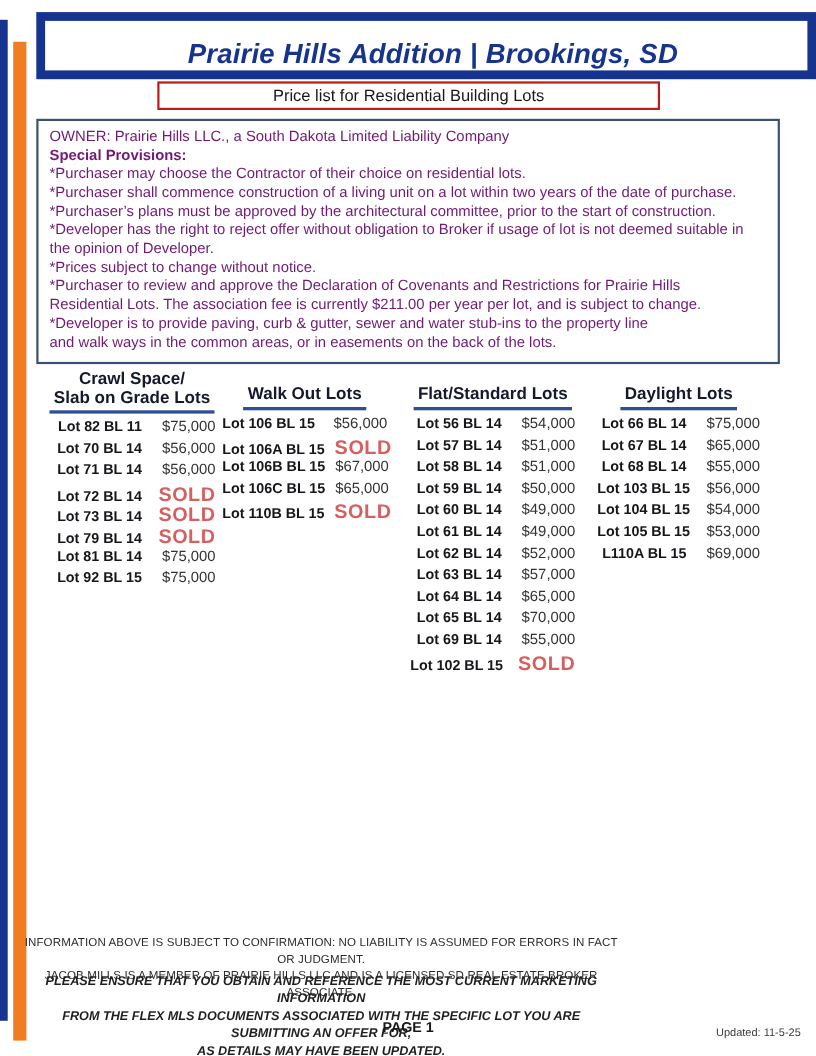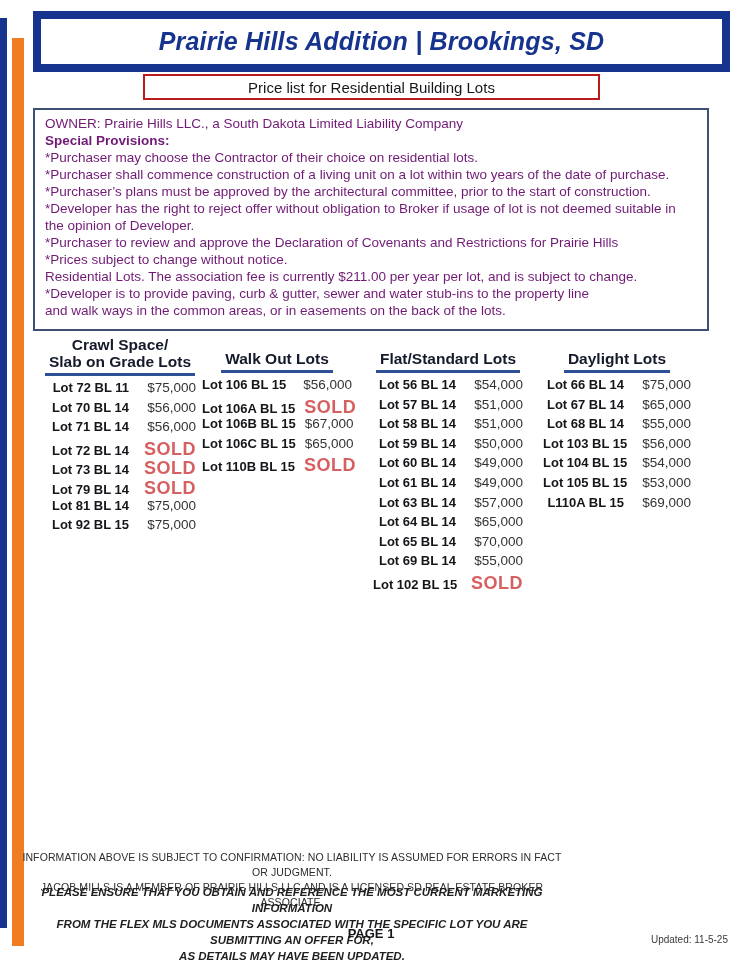--- a/index.html
+++ b/index.html
@@ -9,21 +9,21 @@
   }
   
   .bar { position:absolute; }
   .bar-navy   { left:0;  top:18px; width:7px;  height:910px; background:var(--navy); }
   .bar-orange { left:12px; top:38px; width:12px; height:908px; background:var(--orange); }
 
   
   .header-box {
     position:absolute; left:33px; top:11px; width:681px; height:45px;
     border:8px solid var(--navy); background:#fff;
-    display:flex; align-items:center; justify-content:center;
+    display:flex; align-items:flex-end; justify-content:center;padding-left:12px;
   }
   .title {
     margin:0; font-size:25px; font-weight:bold; font-style:italic;
     color:var(--navy); letter-spacing:0.2px; white-space:nowrap;
   }
   .subtitle-box {
     position:absolute; left:143px; top:74px; width:453px; height:22px;
     border:2px solid #b91c1c; background:#fff;
     display:flex; align-items:center; justify-content:center;
   }
@@ -97,38 +97,38 @@
     <span>Price list for Residential Building Lots</span>
   </div>
 
   <div class="provisions-box" id="provisions">
       <div class="prov-line">OWNER: Prairie Hills LLC., a South Dakota Limited Liability Company</div>
       <div class="prov-line bold">Special Provisions:</div>
       <div class="prov-line">*Purchaser may choose the Contractor of their choice on residential lots.</div>
       <div class="prov-line">*Purchaser shall commence construction of a living unit on a lot within two years of the date of purchase.</div>
       <div class="prov-line">*Purchaser’s plans must be approved by the architectural committee, prior to the start of construction.</div>
       <div class="prov-line">*Developer has the right to reject offer without obligation to Broker if usage of lot is not deemed suitable  in the opinion of Developer.</div>
+      <div class="prov-line">*Prices subject to change without notice.</div>
       <div class="prov-line">*Purchaser to review and approve the Declaration of Covenants and Restrictions for Prairie Hills</div>
-      <div class="prov-line">*Prices subject to change without notice.</div>
       <div class="prov-line">Residential Lots. The association fee is currently $211.00 per year per lot, and is subject to change.</div>
       <div class="prov-line">*Developer is to provide paving, curb &amp; gutter, sewer and water stub-ins to the property line</div>
       <div class="prov-line">and walk ways in the common areas, or in easements on the back of the lots.</div>
     </div>
 
   <div class="lots" id="lots">
       <div class="lot-group">
         <div class="group-header">
           <div class="hdr-inner">
             <div>Crawl Space/</div>
             <div>Slab on Grade Lots</div>
           </div>
         </div>
         <div class="group-rows">
           <div class="lot-row">
-            <span class="lot-name">Lot 72 BL 11</span>
+            <span class="lot-name">Lot 82 BL 11</span>
             <span class="lot-price">$75,000</span>
           </div>
           <div class="lot-row">
             <span class="lot-name">Lot 70 BL 14</span>
             <span class="lot-price">$56,000</span>
           </div>
           <div class="lot-row">
             <span class="lot-name">Lot 71 BL 14</span>
             <span class="lot-price">$56,000</span>
           </div>
@@ -206,20 +206,24 @@
             <span class="lot-name">Lot 59 BL 14</span>
             <span class="lot-price">$50,000</span>
           </div>
           <div class="lot-row">
             <span class="lot-name">Lot 60 BL 14</span>
             <span class="lot-price">$49,000</span>
           </div>
           <div class="lot-row">
             <span class="lot-name">Lot 61 BL 14</span>
             <span class="lot-price">$49,000</span>
+          </div>
+          <div class="lot-row">
+            <span class="lot-name">Lot 62 BL 14</span>
+            <span class="lot-price">$52,000</span>
           </div>
           <div class="lot-row">
             <span class="lot-name">Lot 63 BL 14</span>
             <span class="lot-price">$57,000</span>
           </div>
           <div class="lot-row">
             <span class="lot-name">Lot 64 BL 14</span>
             <span class="lot-price">$65,000</span>
           </div>
           <div class="lot-row">

